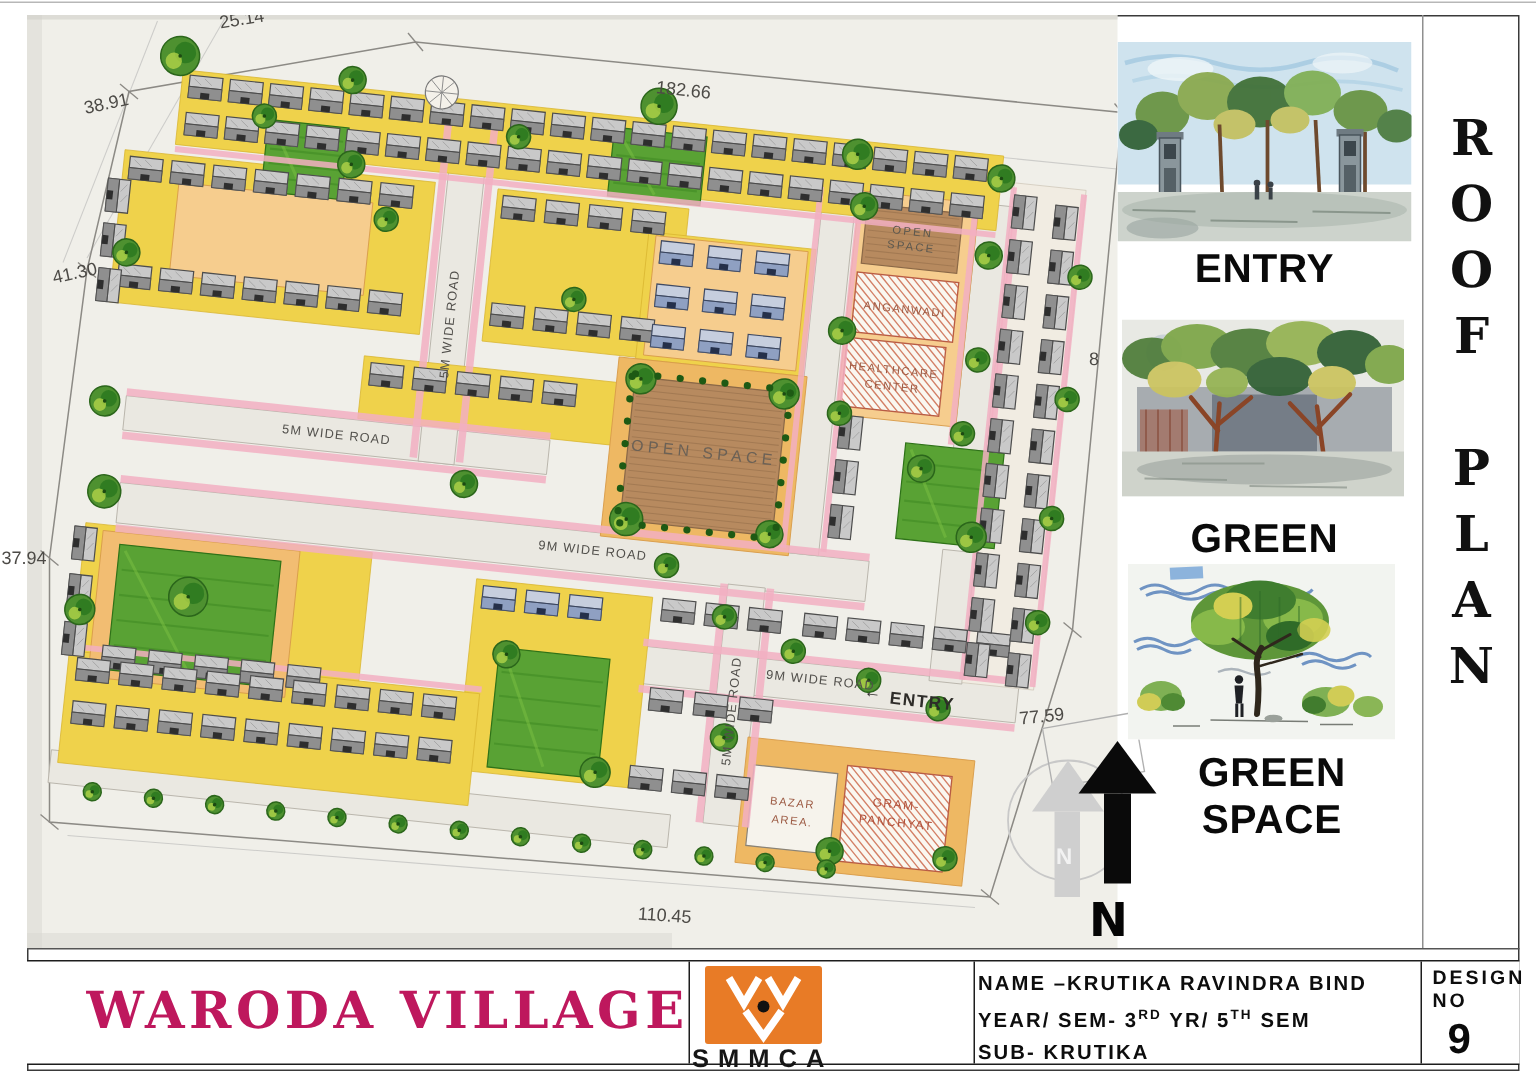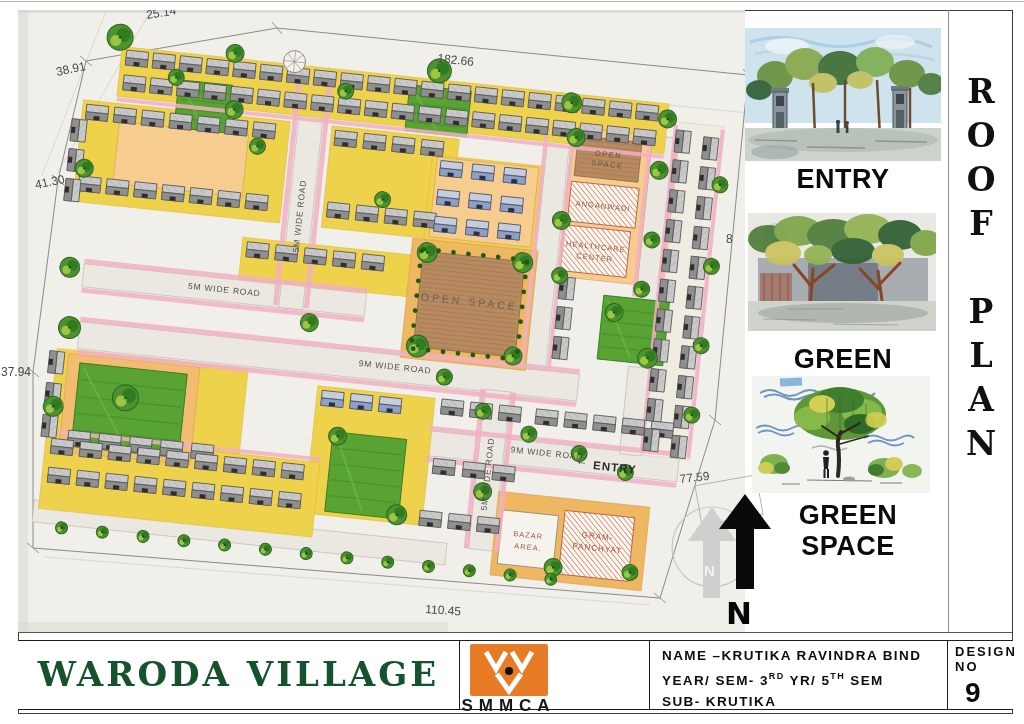--- a/index.html
+++ b/index.html
@@ -31,29 +31,29 @@
   
   .tbtop{position:absolute;left:18px;top:632px;width:995px;height:1px;background:#555}
   .tb{position:absolute;left:18px;top:640px;width:995px;height:70px;box-sizing:border-box;
       border-top:1.6px solid #1d1d1d;border-bottom:1.6px solid #1d1d1d;background:#fff}
   .cell{position:absolute;top:0;height:100%;box-sizing:border-box;border-left:1.6px solid #1d1d1d}
   .c1{left:0;width:441px;border-left:none}
   .c2{left:441px;width:98px}
   .c3{left:539px;width:92px}
   .c4{left:631px;width:298px}
   .c5{left:929px;width:66px;border-right:none}
-  .village-name{width:100%;text-align:center;line-height:66px;
+  .village-name{width:100%;text-align:right;line-height:66px;
                 font-family:"DejaVu Serif",serif;font-weight:bold;font-size:34px;
-                letter-spacing:3px;color:#14532d}
+                letter-spacing:3px;color:#be185d}
   .logobox{width:78px;height:52px;margin:3px auto 0;border-radius:2px;position:relative}
   .logotext{text-align:center;font-weight:bold;font-size:17px;letter-spacing:6px;color:#161616;margin-top:0px}
   .scale-label{margin:7px 0 0 14px;font-weight:bold;letter-spacing:3px;font-size:14px;color:#111}
   .scale-value{margin:9px 0 0 12px;font-size:27px;letter-spacing:1px;color:#0a0a0a}
   .tline{font-size:13.5px;font-weight:bold;letter-spacing:1.4px;line-height:21px;color:#0d0d0d;white-space:nowrap}
-  .c4{padding:4px 0 0 12px}
+  .c4{padding:4px 0 0 2px}
   .c5{padding:3px 0 0 7px}
   .sheet-word{font-size:13px;font-weight:bold;letter-spacing:2px;line-height:15px;color:#0d0d0d}
   .sheet-num{font-size:28px;font-weight:bold;margin:3px 0 0 10px;color:#0a0a0a}
   sup{font-size:9px}
 </style>
 </head>
 <body>
 
 <div class="topline"></div>
 <div class="frame"></div>

